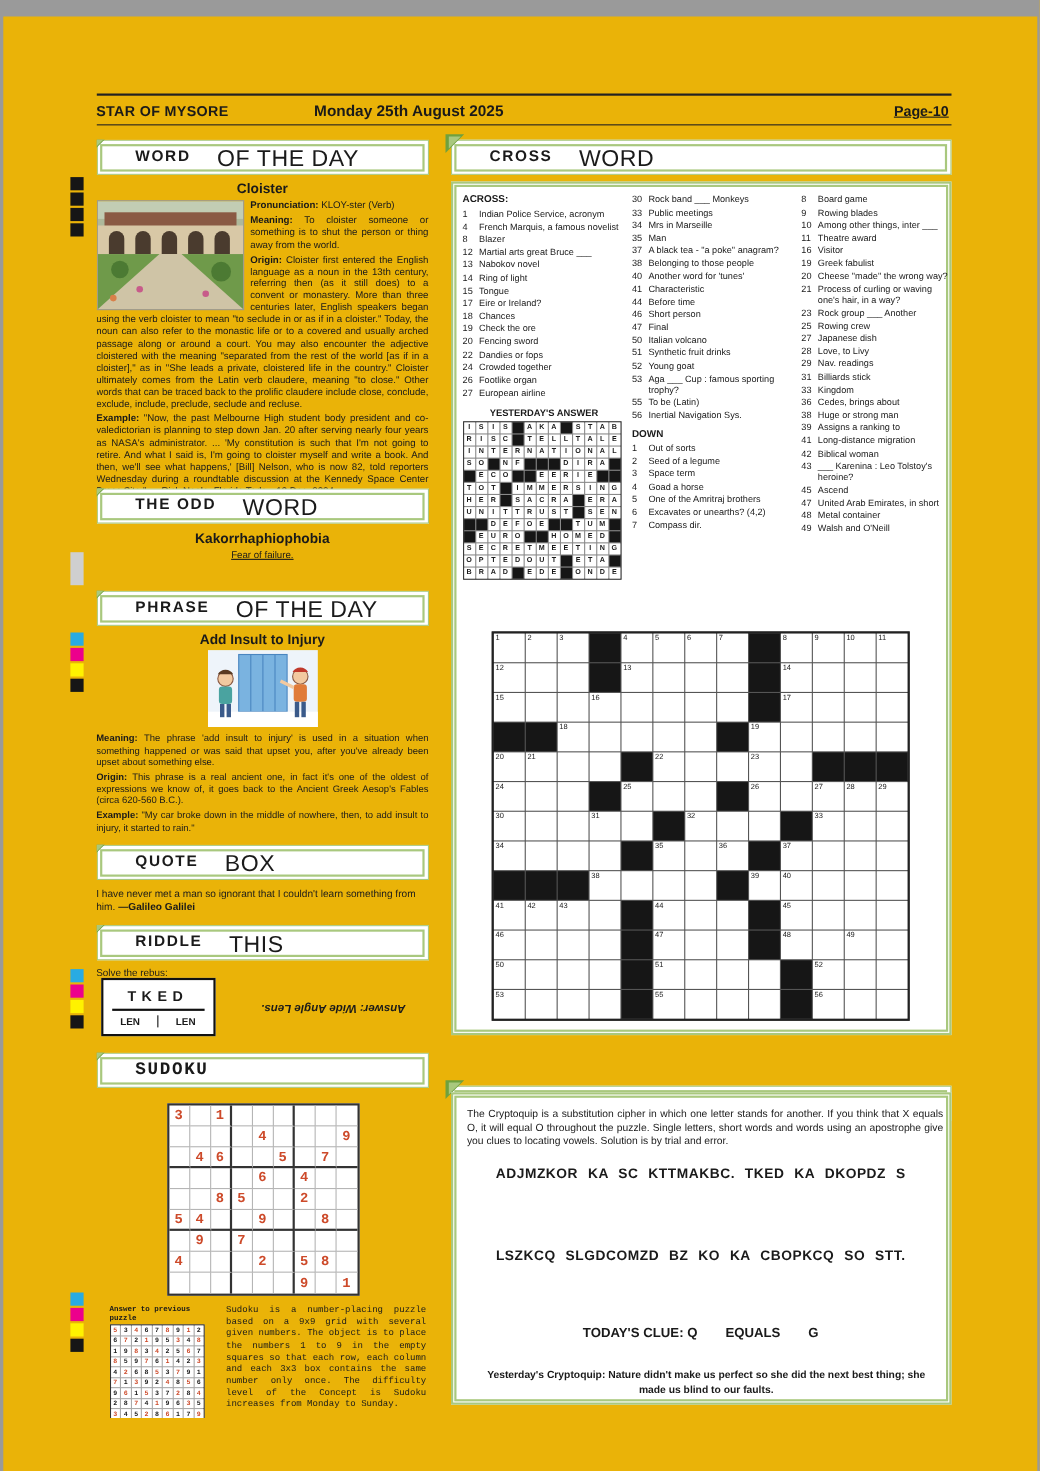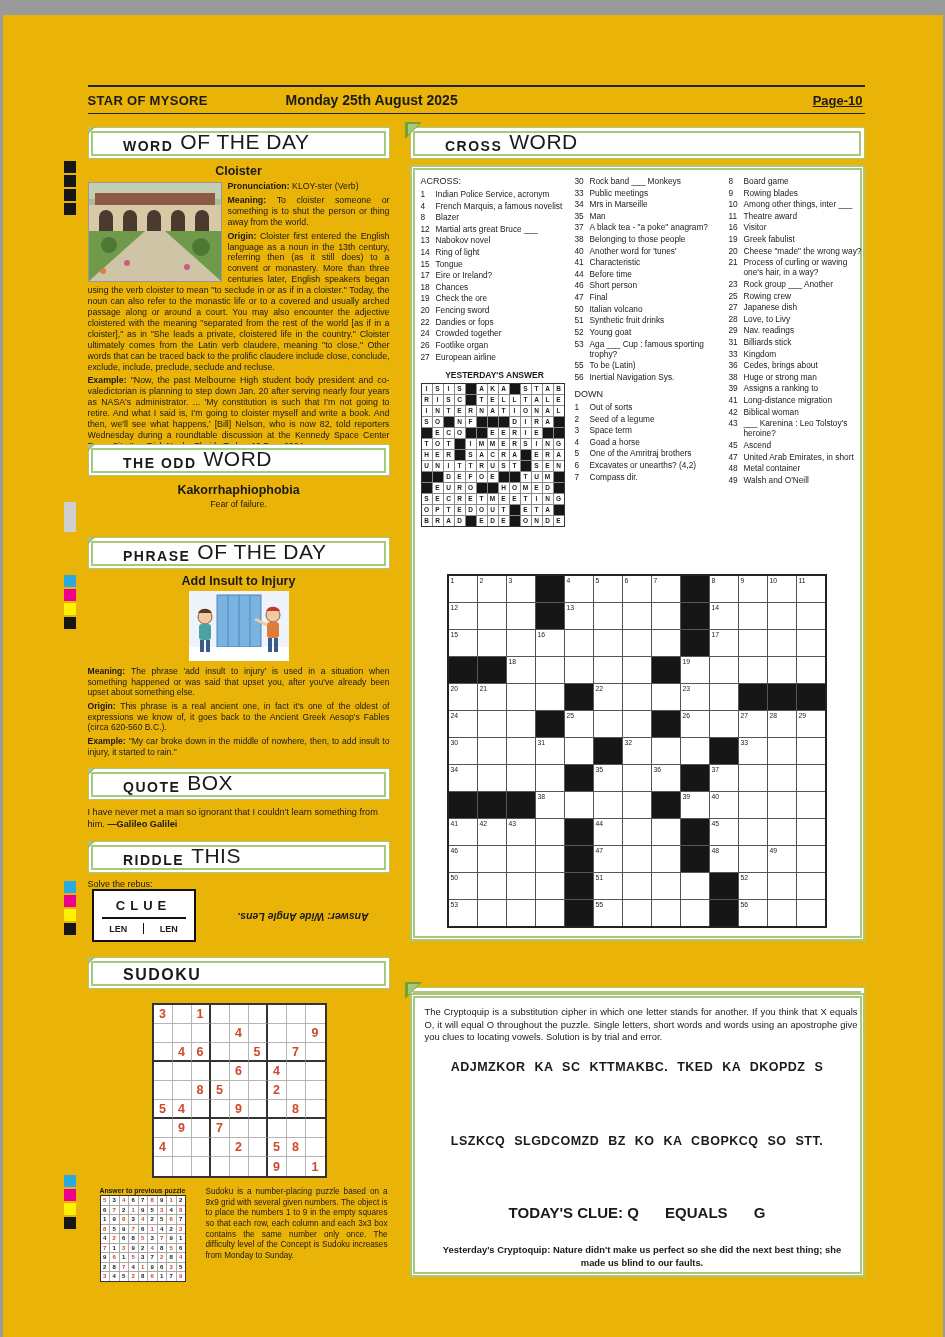--- a/index.html
+++ b/index.html
@@ -8,57 +8,57 @@
   .abs{position:absolute;}
 
   
   .mast{left:85px;top:70px;width:777px;height:26px;border-top:2px solid #222;border-bottom:1.5px solid #222;}
   .mast .paper{position:absolute;left:0;top:6px;font-weight:bold;font-size:13px;letter-spacing:0.3px;}
   .mast .date{position:absolute;left:198px;top:5px;font-weight:bold;font-size:14px;}
   .mast .pageno{position:absolute;right:2px;top:6px;font-weight:bold;font-size:13px;text-decoration:underline;}
 
   
   .hdrbox{position:relative;border:1px solid #a9c87e;padding:2.5px;background:#fff;box-sizing:border-box;height:32px;}
-  .hdrbox .in{border:2px solid #a9c87e;height:100%;box-sizing:border-box;display:flex;align-items:flex-end;
-              padding:0 20px 0 30px;gap:7px;background:#fff;}
+  .hdrbox .in{border:2px solid #a9c87e;height:100%;box-sizing:border-box;display:flex;align-items:flex-start;
+              padding:0 20px 0 30px;gap:24px;background:#fff;}
   .tb{font-weight:bold;font-size:14px;letter-spacing:1.5px;white-space:nowrap;}
   .tl{font-size:21px;font-weight:400;letter-spacing:0.5px;white-space:nowrap;}
   .fold{position:absolute;left:-6px;top:-6px;width:0;height:0;
         border-top:17px solid #6fa13e;border-right:17px solid transparent;}
   .fold:after{content:"";position:absolute;left:3px;top:-15px;width:0;height:0;
         border-top:11px solid #a9c87e;border-right:11px solid transparent;}
 
   .gbox{border:5px double #a9c87e;box-sizing:border-box;background:#fff;}
 
   
   .sec{overflow:hidden;}
   .wordtitle{text-align:center;font-weight:bold;font-size:12.5px;margin:5px 0 3px;}
   .bodytext{font-size:8.8px;line-height:1.24;text-align:justify;}
   .bodytext p{margin:0 0 3px;}
   .floatimg{float:left;width:132px;height:98px;margin:1px 6px 2px 0;border:1px solid #999;}
   .centerimg{display:block;margin:2px auto 5px;}
   .oddword{text-align:center;font-weight:bold;font-size:12.5px;margin-top:7px;}
-  .odddef{text-align:center;font-size:8.8px;margin-top:2px;}
+  .odddef{text-align:center;font-size:8.8px;margin-top:2px;text-decoration:underline;}
   .quotetext{font-size:9.2px;line-height:1.3;margin-top:7px;}
   .quoteauthor{font-weight:bold;}
 
   
   .riddleprompt{font-size:9px;margin-top:6px;}
   .rebus{position:absolute;left:4px;top:48px;width:104px;border:2.5px solid #111;background:#fff;
          padding:7px 8px 6px;text-align:center;box-sizing:border-box;}
   .rebus .rtop{display:block;font-weight:bold;font-size:13px;letter-spacing:5px;
                border-bottom:2px solid #111;padding-bottom:4px;margin-bottom:4px;}
   .rebus .rbot{display:flex;justify-content:space-around;align-items:center;font-weight:bold;font-size:9px;}
   .rebus .rdiv{width:1.5px;height:11px;background:#111;}
   .ansflip{position:absolute;left:135px;top:70px;width:160px;transform:rotate(180deg);
            font-weight:bold;font-style:italic;font-size:10.5px;text-align:center;}
 
   
   .xcol{position:absolute;font-size:8.3px;line-height:1.22;}
-  .cluelabel{font-weight:normal;font-size:9px;margin-bottom:2px;}
+  .cluelabel{font-weight:bold;font-size:9px;margin-bottom:2px;}
   .clue{display:flex;margin-bottom:1.5px;}
   .clue .cn{width:15px;flex:none;}
   .clue .ct{flex:1;}
   .ylabel{text-align:center;font-weight:bold;font-size:8.5px;margin:8px 0 3px;}
   .yg{display:grid;grid-template-columns:repeat(13,10px);grid-auto-rows:10px;gap:1px;
       background:#8a8a8a;border:1.5px solid #333;width:fit-content;}
   .yc{background:#fff;display:flex;align-items:center;justify-content:center;
       font-size:6.5px;font-weight:bold;}
   .yc.blk{background:#161616;}
   .xw{display:grid;grid-template-columns:repeat(13,28px);grid-auto-rows:26px;gap:1px;
@@ -80,21 +80,21 @@
   .mg{display:grid;grid-template-columns:repeat(9,8.5px);grid-auto-rows:8.5px;gap:1px;
       background:#aaa;border:1px solid #333;width:fit-content;}
   .mc{background:#fff;display:flex;align-items:center;justify-content:center;font-size:6px;font-weight:bold;}
   .mc.red{color:#cd4a2a;}
   .sudexpl{font-size:8.2px;line-height:1.3;text-align:justify;}
 
   
   .cq-intro{position:absolute;left:10px;top:8px;width:433px;font-size:9.4px;line-height:1.35;text-align:justify;}
   .cq-line{position:absolute;left:0;width:100%;text-align:center;font-weight:bold;font-size:12.5px;
            letter-spacing:0.5px;word-spacing:5px;}
-  .cq-clue{position:absolute;left:0;top:206px;width:100%;text-align:center;font-weight:bold;font-size:15px;}
+  .cq-clue{position:absolute;left:0;top:206px;width:100%;text-align:center;font-weight:bold;font-size:12px;}
   .cq-clue .gap{word-spacing:22px;}
   .cq-yest{position:absolute;left:18px;top:246px;width:419px;text-align:center;font-size:9.4px;
            font-weight:bold;line-height:1.35;}
 
   
   .reg{position:absolute;left:61px;width:12px;}
   .reg div{width:12px;height:12px;margin-bottom:2px;}
   .rk{background:#161616;} .rc{background:#29abe2;} .rm{background:#ec008c;} .ry{background:#fff200;}
   .rgray{position:absolute;left:61px;top:487px;width:12px;height:30px;background:#cfcfcf;}
 </style>
@@ -236,31 +236,31 @@
   <div class="abs sec" style="left:85px;top:826px;width:302px;height:114px;">
     <div class="hdrbox">
       <span class="fold"></span>
       <div class="in">
         <span class="tb">RIDDLE</span>
         <span class="tl">THIS</span>
       </div>
     </div>
     <div class="riddleprompt">Solve the rebus:</div>
     <div class="rebus">
-      <span class="rtop">CLUE</span>
+      <span class="rtop">TKED</span>
       <span class="rbot">
         <span>LEN</span>
         <span class="rdiv"></span>
         <span>LEN</span>
       </span>
     </div>
     <div class="ansflip">Answer: Wide Angle Lens.</div>
   </div>
 
-  <div class="abs sec" style="left:85px;top:942px;width:302px;height:332px;">
+  <div class="abs sec" style="left:85px;top:942px;width:302px;height:332px;font-family:Liberation Mono, monospace;">
     <div class="hdrbox">
       <span class="fold"></span>
       <div class="in">
         <span class="tb" style="font-size:16px;">SUDOKU</span>
       </div>
     </div>
     <div class="abs sg" style="left:64px;top:46px;">
         <div class="sc">3</div>
         <div class="sc"></div>
         <div class="sc br">1</div>

